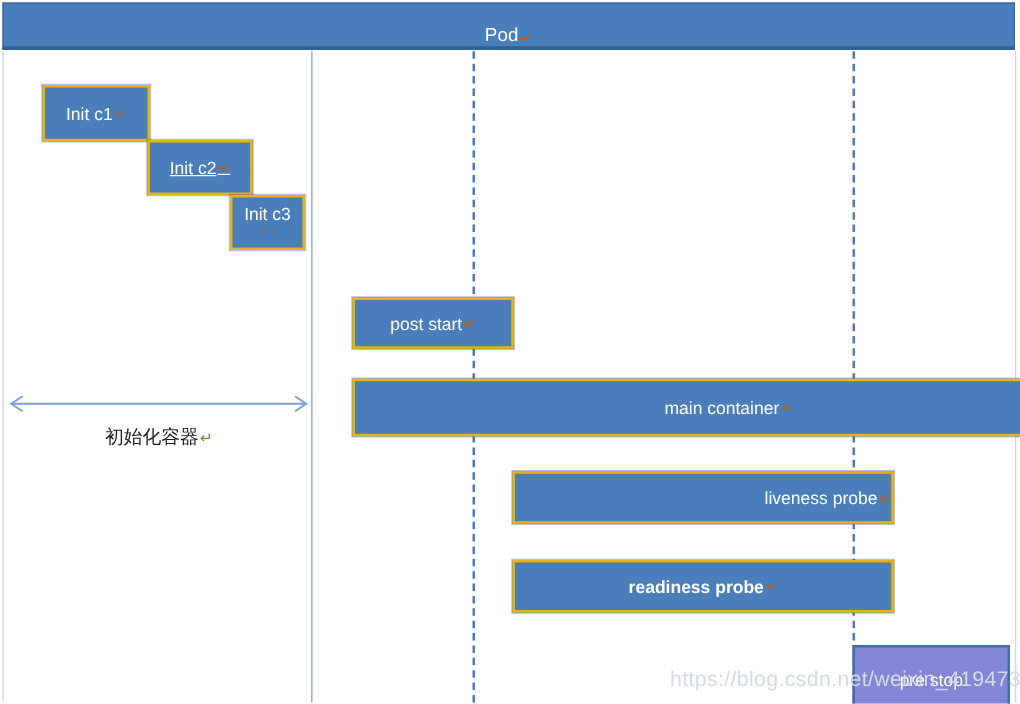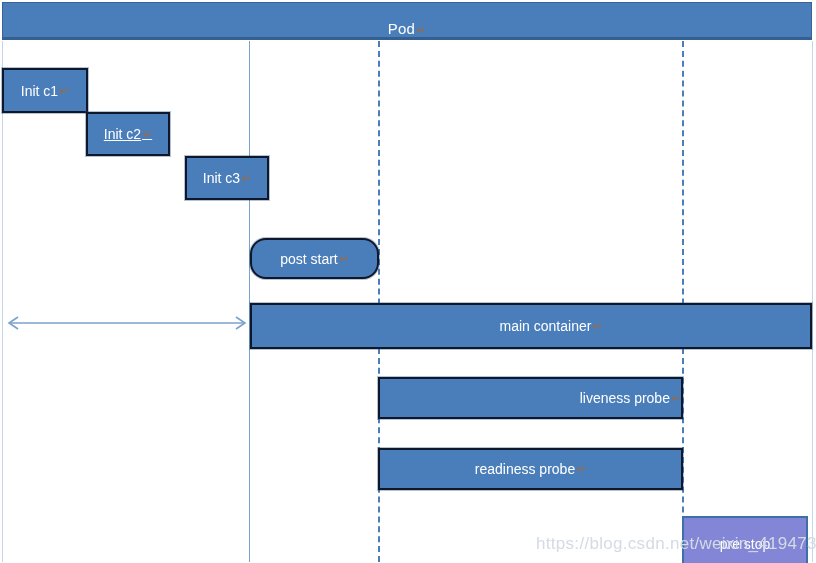--- a/index.html
+++ b/index.html
@@ -61,22 +61,23 @@
     border: 2px solid #2f5party;
     box-sizing: border-box;
     display: flex;
     align-items: center;
     justify-content: center;
     color: #ffffff;
     font-size: 14px;
     white-space: nowrap;
   }
   .box.blue {
-    border: 2px solid #0f172a;
+    border: 2px solid #eab308;
     box-shadow: 0 0 0 1px rgba(40,80,128,.35);
+    margin-left: 32px;
   }
   .box.prestop {
     background: #8386d6;
     border: 2px solid #3f6fa8;
     color: #ffffff;
   }
   .pilcrow {
     color: #a0683c;
     font-size: 12px;
     margin-left: 1px;
@@ -135,48 +136,51 @@
 
   <div id="boxes">
       <div class="box blue" style="left: 2px; top: 68px; width: 86px; height: 45px;">
         <span>Init c1</span>
         <span class="pilcrow">↵</span>
       </div>
       <div class="box blue" style="left: 86px; top: 112px; width: 84px; height: 44px; text-decoration: underline;">
         <span>Init c2</span>
         <span class="pilcrow">↵</span>
       </div>
-      <div class="box blue" style="left: 185px; top: 156px; width: 84px; height: 44px;">
+      <div class="box blue" style="left: 152px; top: 156px; width: 60px; height: 44px; flex-direction: column;">
         <span>Init c3</span>
         <span class="pilcrow">↵</span>
       </div>
-      <div class="box blue" style="left: 250px; top: 238px; width: 129px; height: 41px; border-radius: 16px;">
+      <div class="box blue" style="left: 250px; top: 238px; width: 129px; height: 41px;">
         <span>post start</span>
         <span class="pilcrow">↵</span>
       </div>
       <div class="box blue" style="left: 250px; top: 303px; width: 562px; height: 46px; padding-left: 40px;">
         <span>main container</span>
         <span class="pilcrow">↵</span>
       </div>
       <div class="box blue" style="left: 378px; top: 377px; width: 305px; height: 42px; justify-content: flex-end;">
         <span>liveness probe</span>
         <span class="pilcrow">↵</span>
       </div>
-      <div class="box blue" style="left: 378px; top: 448px; width: 305px; height: 42px;">
+      <div class="box blue" style="left: 378px; top: 448px; width: 305px; height: 42px; font-weight: bold;">
         <span>readiness probe</span>
         <span class="pilcrow">↵</span>
       </div>
       <div class="box prestop" style="left: 682px; top: 516px; width: 126px; height: 56px;">
         <span>pre stop</span>
       </div>
     </div>
 
   <div class="init-arrow">
     <svg width="246" height="18" viewBox="0 0 246 18">
       <line x1="6" y1="9" x2="240" y2="9" stroke="#7ba2cf" stroke-width="1.6"></line>
       <polyline points="14,3 5,9 14,15" fill="none" stroke="#7ba2cf" stroke-width="1.6"></polyline>
       <polyline points="232,3 241,9 232,15" fill="none" stroke="#7ba2cf" stroke-width="1.6"></polyline>
     </svg>
   </div>
+  <div class="init-label">
+    <span>初始化容器</span><span class="pilcrow">↵</span>
+  </div>
 
   <div class="watermark">https://blog.csdn.net/weixin_41947378</div>
 
 </div>
 
 </body></html>

